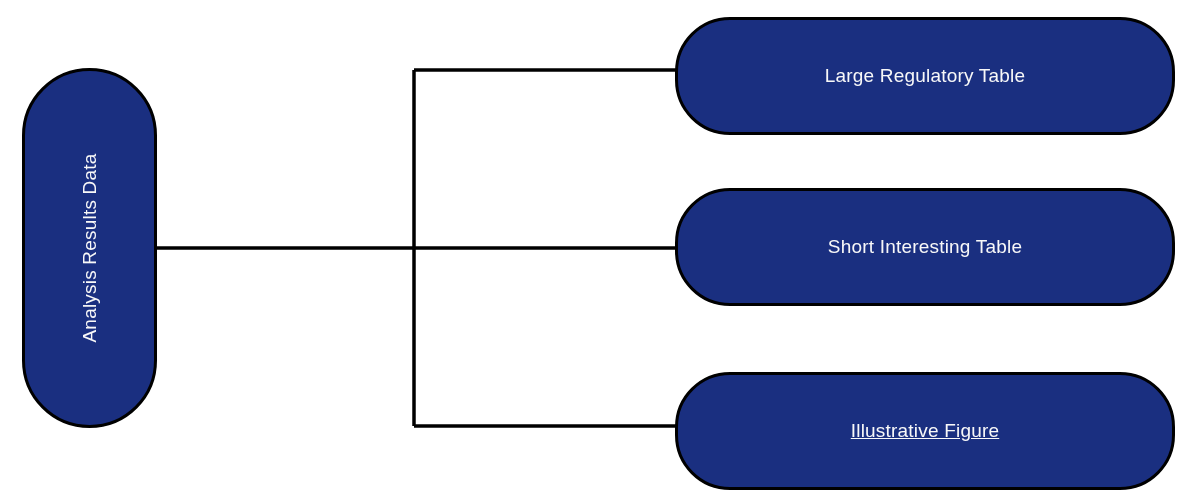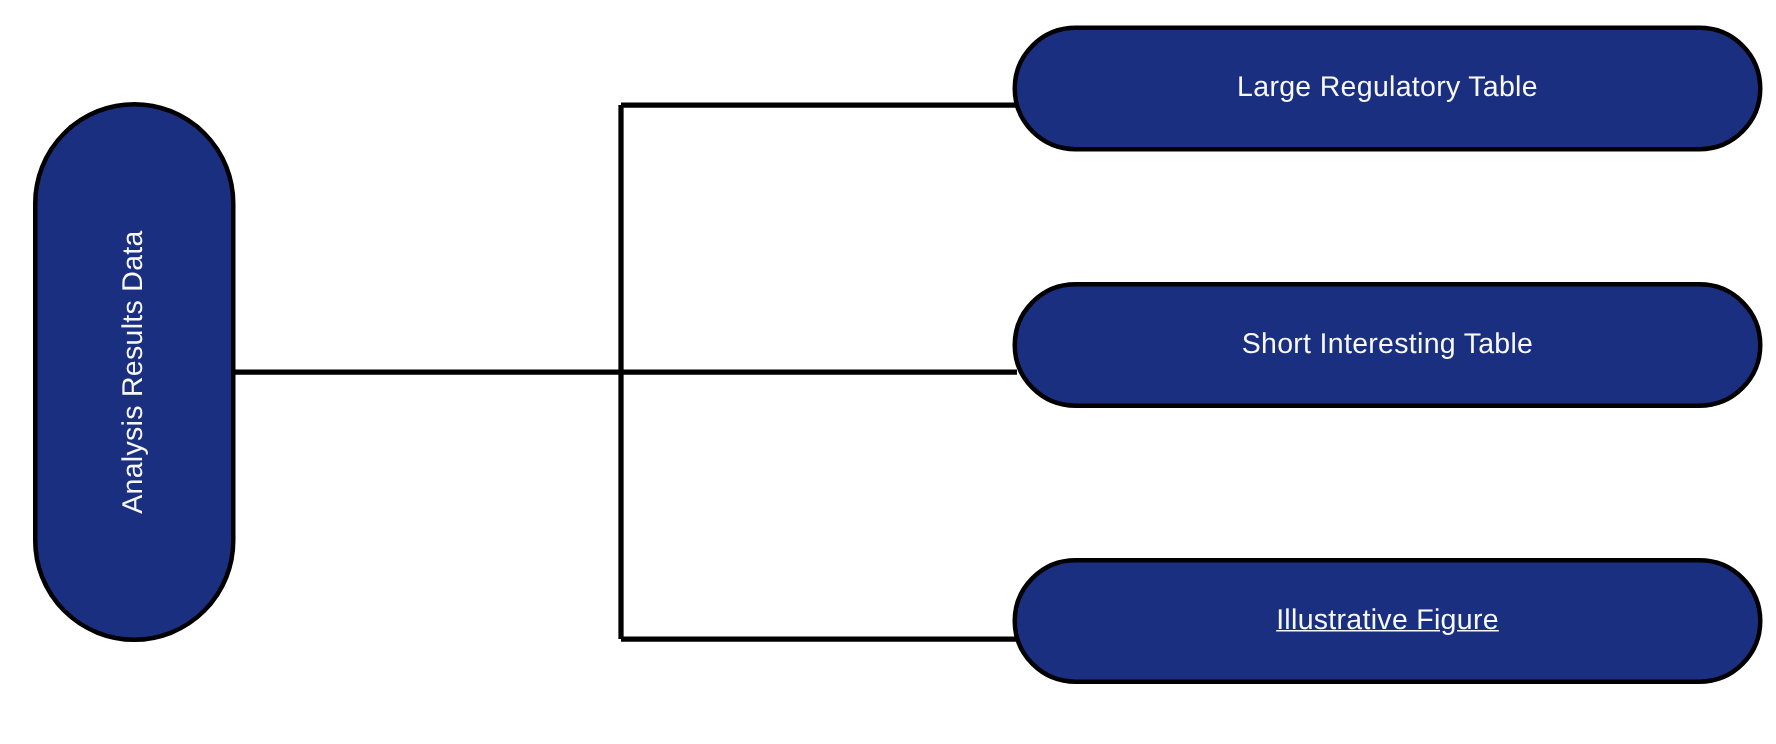--- a/index.html
+++ b/index.html
@@ -46,21 +46,21 @@
     height: 360px;
     border-radius: 70px;
   }
   .node-root .vlabel {
     transform: rotate(-90deg);
     white-space: nowrap;
   }
   .node-child {
     left: 675px;
     width: 500px;
-    height: 84px;
+    height: 118px;
     border-radius: 55px;
   }
   .node-child .hlabel {
     white-space: nowrap;
   }
   .node-child-1 { top: 17px; }
   .node-child-2 { top: 188px; }
   .node-child-3 { top: 372px; text-decoration: underline; }
 </style>
 </head>

